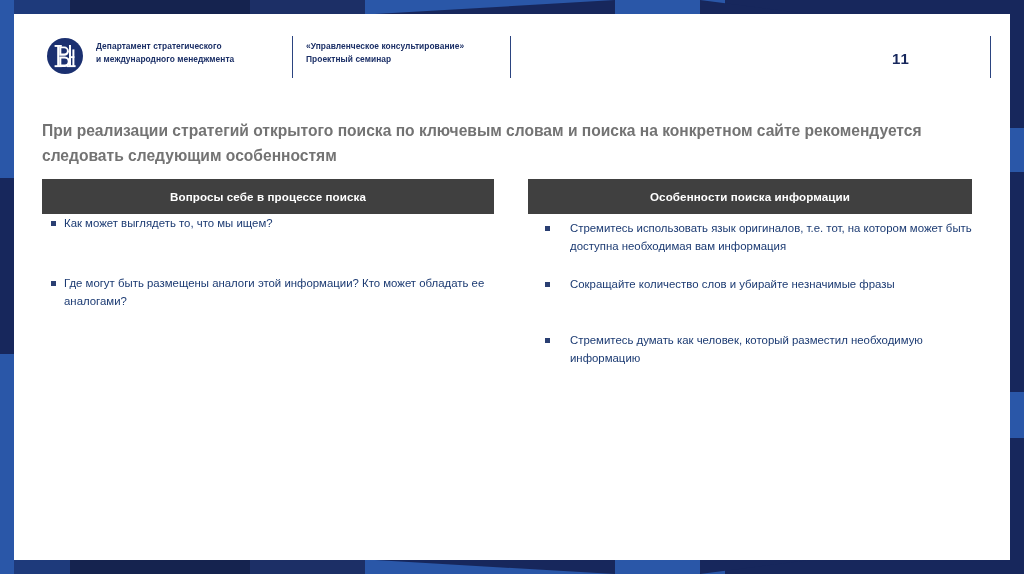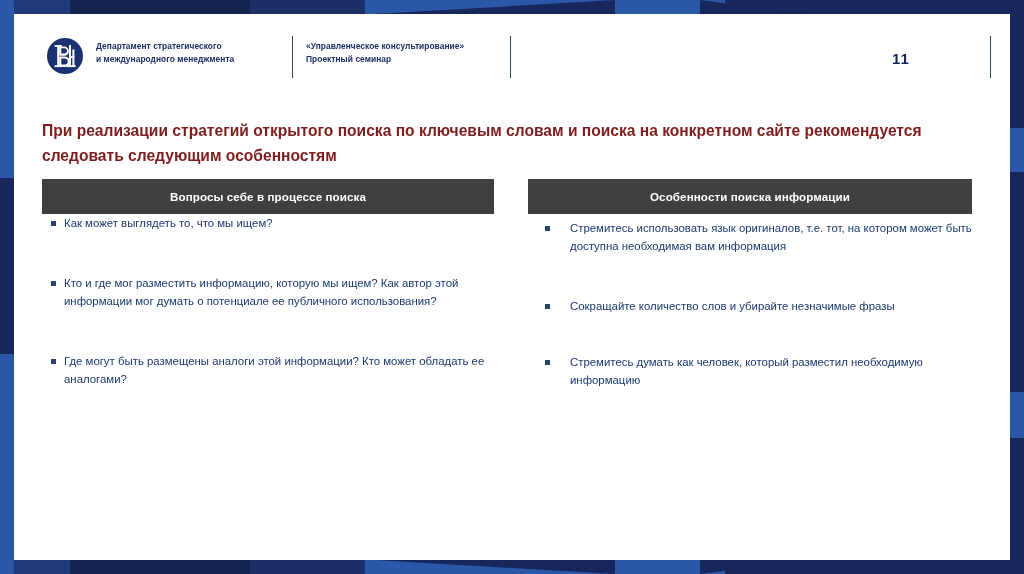--- a/index.html
+++ b/index.html
@@ -104,21 +104,21 @@
 
   
   #title {
     position: absolute;
     left: 28px;
     top: 104px;
     width: 920px;
     font-size: 15.6px;
     line-height: 25px;
     font-weight: bold;
-    color: #7f1d1d;
+    color: #737373;
   }
 
   
   .column {
     position: absolute;
     top: 165px;
   }
   #col-left  { left: 28px;  width: 452px; }
   #col-right { left: 514px; width: 444px; }
 
@@ -158,21 +158,21 @@
   #col-left .bullet { padding-left: 22px; }
   #col-left .bullet .marker { left: 9px; }
   #col-left .b0 { }
   #col-left .b1 { margin-top: 42px; }
   #col-left .b2 { margin-top: 42px; }
 
   
   #col-right .bullet { padding-left: 42px; }
   #col-right .bullet .marker { left: 17px; }
   #col-right .b0 { margin-top: 5px; }
-  #col-right .b1 { margin-top: 42px; }
+  #col-right .b1 { margin-top: 20px; }
   #col-right .b2 { margin-top: 38px; }
 </style>
 </head>
 <body>
 
 <div id="slide">
 
   <div class="band band-base"></div>
 
   <div class="shape" style="left:0px;top:0px;width:70px;height:14px;background:#1e3a7b;"></div>
@@ -248,24 +248,20 @@
 
     <div id="title">При реализации стратегий открытого поиска по ключевым словам и поиска на конкретном сайте рекомендуется следовать следующим особенностям</div>
 
     <div class="column" id="col-left">
       <div class="col-header">Вопросы себе в процессе поиска</div>
       <ul class="bullets">
         <li class="bullet b0">
           <span class="marker"></span>
           <span class="btext">Как может выглядеть то, что мы ищем?</span>
         </li>
-        <li class="bullet b1">
-          <span class="marker"></span>
-          <span class="btext">Кто и где мог разместить информацию, которую мы ищем? Как автор этой информации мог думать о потенциале ее публичного использования?</span>
-        </li>
         <li class="bullet b2">
           <span class="marker"></span>
           <span class="btext">Где могут быть размещены аналоги этой информации? Кто может обладать ее аналогами?</span>
         </li>
       </ul>
     </div>
 
     <div class="column" id="col-right">
       <div class="col-header">Особенности поиска информации</div>
       <ul class="bullets">

